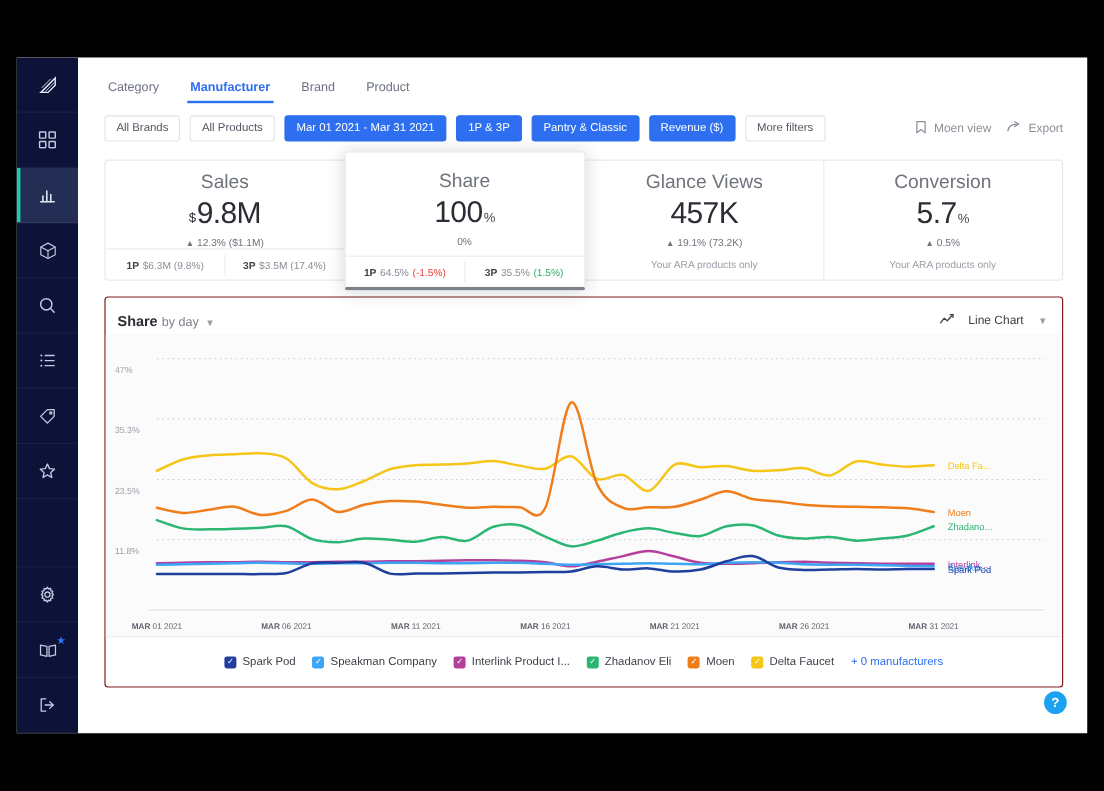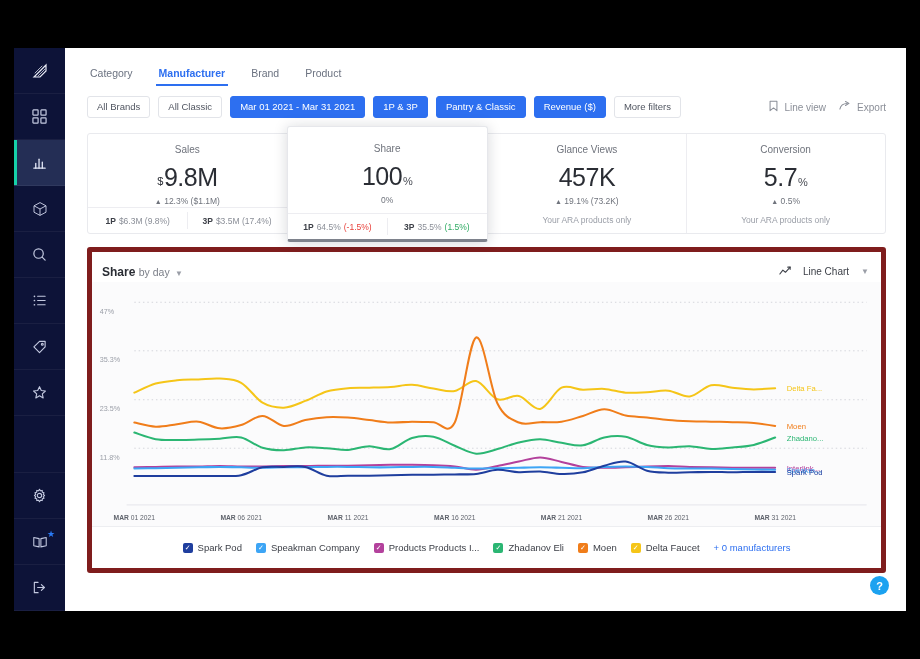--- a/index.html
+++ b/index.html
@@ -124,21 +124,21 @@
     flex: 1 1 0;
     display: flex; flex-direction: column;
     align-items: center;
     position: relative;
     padding-top: 10px;
   }
   .kpi + .kpi::before {
     content: ""; position: absolute; left: 0; top: 0; bottom: 0;
     width: 1px; background: #ededf1;
   }
-  .kpi-title { font-size: 10px; color: #6f737c; margin-bottom: 8px; }
+  .kpi-title { font-size: 16px; color: #6f737c; margin-bottom: 2px; }
   .kpi-value {
     font-size: 25px; color: #2a2d34; font-weight: 400;
     letter-spacing: -0.5px; line-height: 1.15;
     display: flex; align-items: baseline;
   }
   .kpi-value .pre { font-size: 11px; margin-right: 1px; position: relative; top: -1px;}
   .kpi-value .suf { font-size: 11px; margin-left: 1px; color: #4a4d55;}
   .kpi-delta { font-size: 8.5px; color: #6f737c; margin-top: 4px; }
   .kpi-delta .caret { font-size: 7px; }
   .kpi-foot {
@@ -179,21 +179,21 @@
     margin: -8px 0 -9px 0;
     padding-top: 16px;
     z-index: 4;
   }
   .kpi.selected + .kpi::before { display: none; }
   .kpi.selected::before { display: none; }
 
   
   .chartwrap {
     margin: 13px 20px 0 22px;
-    border: 5px solid #7f1d1d;
+    border: 1px solid #7f1d1d;
     border-radius: 3px;
     height: 326px;
     position: relative;
     background: #fff;
   }
   .chart-head {
     display: flex; align-items: center;
     padding: 9px 12px 0 10px;
     height: 30px;
   }
@@ -332,35 +332,35 @@
 
     <div class="tabbar">
       <div class="tab">Category</div>
       <div class="tab active">Manufacturer</div>
       <div class="tab">Brand</div>
       <div class="tab">Product</div>
     </div>
 
     <div class="filterbar">
       <div class="chip plain">All Brands</div>
-      <div class="chip plain">All Classic</div>
+      <div class="chip plain">All Products</div>
       <div class="chip blue">Mar 01 2021 - Mar 31 2021</div>
       <div class="chip blue">1P &amp; 3P</div>
       <div class="chip blue">Pantry &amp; Classic</div>
       <div class="chip blue">Revenue ($)</div>
       <div class="chip plain">More filters</div>
 
       <div class="filter-right">
         <div class="act">
           <span>
             <svg width="11" height="12" viewBox="0 0 12 14" fill="none" stroke="#8b8f98" stroke-width="1.2" stroke-linejoin="round">
               <path d="M2 1.5 L10 1.5 L10 12.5 L6 9.3 L2 12.5 Z"></path>
             </svg>
           </span>
-          <span>Line view</span>
+          <span>Moen view</span>
         </div>
         <div class="act">
           <span>
             <svg width="13" height="12" viewBox="0 0 15 12" fill="none" stroke="#8b8f98" stroke-width="1.2" stroke-linejoin="round" stroke-linecap="round">
               <path d="M1 9.5 C2 4.5 6 3 9.5 3"></path>
                 <path d="M7.5 0.8 L11.5 3 L7.5 5.4"></path>
             </svg>
           </span>
           <span>Export</span>
         </div>
@@ -497,21 +497,21 @@
         <div class="leg">
           <span class="cb" style="background: rgb(31, 62, 158);">✓</span>
           <span>Spark Pod</span>
         </div>
         <div class="leg">
           <span class="cb" style="background: rgb(61, 165, 245);">✓</span>
           <span>Speakman Company</span>
         </div>
         <div class="leg">
           <span class="cb" style="background: rgb(179, 65, 156);">✓</span>
-          <span>Products Products I...</span>
+          <span>Interlink Product I...</span>
         </div>
         <div class="leg">
           <span class="cb" style="background: rgb(43, 182, 115);">✓</span>
           <span>Zhadanov Eli</span>
         </div>
         <div class="leg">
           <span class="cb" style="background: rgb(240, 125, 26);">✓</span>
           <span>Moen</span>
         </div>
         <div class="leg">

